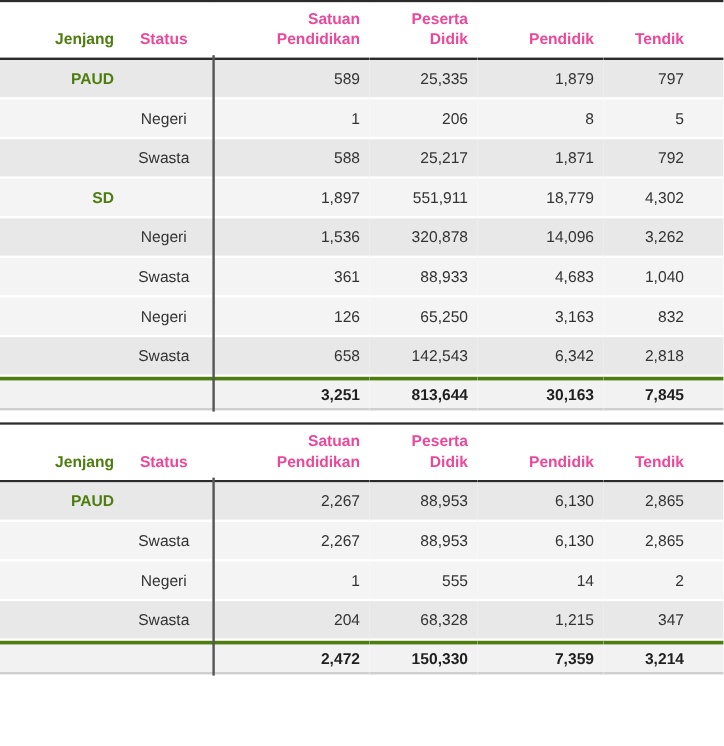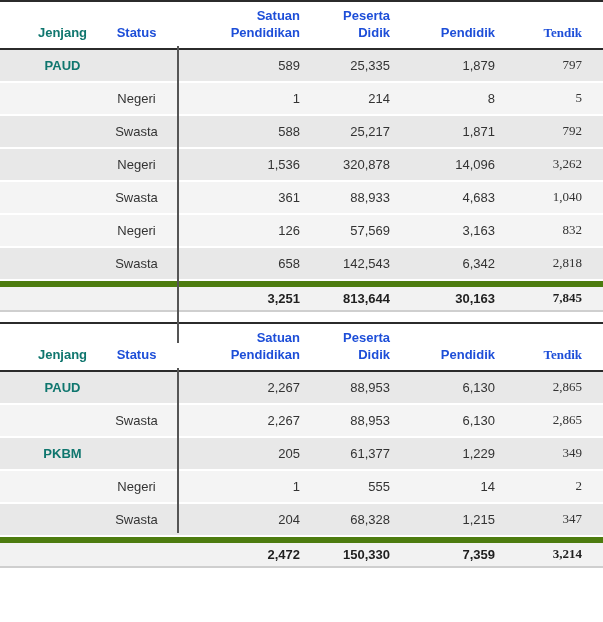--- a/index.html
+++ b/index.html
@@ -29,52 +29,52 @@
 
   col.c-jenjang  { width: 95px; }
   col.c-status   { width: 83px; }
   col.c-satuan   { width: 130px; }
   col.c-peserta  { width: 90px; }
   col.c-pendidik { width: 105px; }
   col.c-tendik   { width: 100px; }
 
   thead th {
     font-weight: 700;
-    color: #1d4ed8;
+    color: #ec4899;
     vertical-align: bottom;
     height: 30px;
     padding: 6px 0;
     border-bottom: 2px solid #2b2b2b;
     white-space: pre-line;
     line-height: 1.3;
     background: #ffffff;
   }
 
   tbody td {
     height: 31px;
     vertical-align: middle;
     padding: 0;
     border-bottom: 2px solid #ffffff;
     color: #333333;
   }
 
   tr.shade-a td { background: #e8e8e8; }
   tr.shade-b td { background: #f4f4f4; }
 
-  .col-jenjang { text-align: center; padding-left: 30px; font-weight: 700; color: #0f766e; }
+  .col-jenjang { text-align: right; padding-left: 30px; font-weight: 700; color: #4d7c0f; }
   .col-status  { text-align: center; }
   .num         { text-align: right; padding-right: 8px; }
-  .col-tendik  { padding-right: 21px; font-family: Liberation Serif, serif; }
+  .col-tendik  { padding-right: 33px; }
 
   tfoot td {
     height: 23px;
     vertical-align: middle;
     padding: 0;
     background: #f2f2f2;
-    border-top: 6px solid #4d7c0f;
+    border-top: 3px solid #4d7c0f;
     border-bottom: 2px solid #cfcfcf;
     font-weight: 700;
     color: #1f1f1f;
   }
 
   .v-divider {
     position: absolute;
     left: 177px;
     top: 44px;
     width: 2px;
@@ -117,53 +117,61 @@
           <td class="col-status"></td>
           <td class="num">589</td>
           <td class="num">25,335</td>
           <td class="num">1,879</td>
           <td class="num col-tendik">797</td>
         </tr>
         <tr class="shade-b">
           <td class="col-jenjang"></td>
           <td class="col-status">Negeri</td>
           <td class="num">1</td>
-          <td class="num">214</td>
+          <td class="num">206</td>
           <td class="num">8</td>
           <td class="num col-tendik">5</td>
         </tr>
         <tr class="shade-a">
           <td class="col-jenjang"></td>
           <td class="col-status">Swasta</td>
           <td class="num">588</td>
           <td class="num">25,217</td>
           <td class="num">1,871</td>
           <td class="num col-tendik">792</td>
         </tr>
+        <tr class="shade-b">
+          <td class="col-jenjang">SD</td>
+          <td class="col-status"></td>
+          <td class="num">1,897</td>
+          <td class="num">551,911</td>
+          <td class="num">18,779</td>
+          <td class="num col-tendik">4,302</td>
+        </tr>
         <tr class="shade-a">
           <td class="col-jenjang"></td>
           <td class="col-status">Negeri</td>
           <td class="num">1,536</td>
           <td class="num">320,878</td>
           <td class="num">14,096</td>
           <td class="num col-tendik">3,262</td>
         </tr>
         <tr class="shade-b">
           <td class="col-jenjang"></td>
           <td class="col-status">Swasta</td>
           <td class="num">361</td>
           <td class="num">88,933</td>
           <td class="num">4,683</td>
           <td class="num col-tendik">1,040</td>
         </tr>
         <tr class="shade-b">
           <td class="col-jenjang"></td>
           <td class="col-status">Negeri</td>
           <td class="num">126</td>
-          <td class="num">57,569</td>
+          <td class="num">65,250</td>
           <td class="num">3,163</td>
           <td class="num col-tendik">832</td>
         </tr>
         <tr class="shade-a">
           <td class="col-jenjang"></td>
           <td class="col-status">Swasta</td>
           <td class="num">658</td>
           <td class="num">142,543</td>
           <td class="num">6,342</td>
           <td class="num col-tendik">2,818</td>
@@ -215,28 +223,20 @@
           <td class="num col-tendik">2,865</td>
         </tr>
         <tr class="shade-b">
           <td class="col-jenjang"></td>
           <td class="col-status">Swasta</td>
           <td class="num">2,267</td>
           <td class="num">88,953</td>
           <td class="num">6,130</td>
           <td class="num col-tendik">2,865</td>
         </tr>
-        <tr class="shade-a">
-          <td class="col-jenjang">PKBM</td>
-          <td class="col-status"></td>
-          <td class="num">205</td>
-          <td class="num">61,377</td>
-          <td class="num">1,229</td>
-          <td class="num col-tendik">349</td>
-        </tr>
         <tr class="shade-b">
           <td class="col-jenjang"></td>
           <td class="col-status">Negeri</td>
           <td class="num">1</td>
           <td class="num">555</td>
           <td class="num">14</td>
           <td class="num col-tendik">2</td>
         </tr>
         <tr class="shade-a">
           <td class="col-jenjang"></td>

